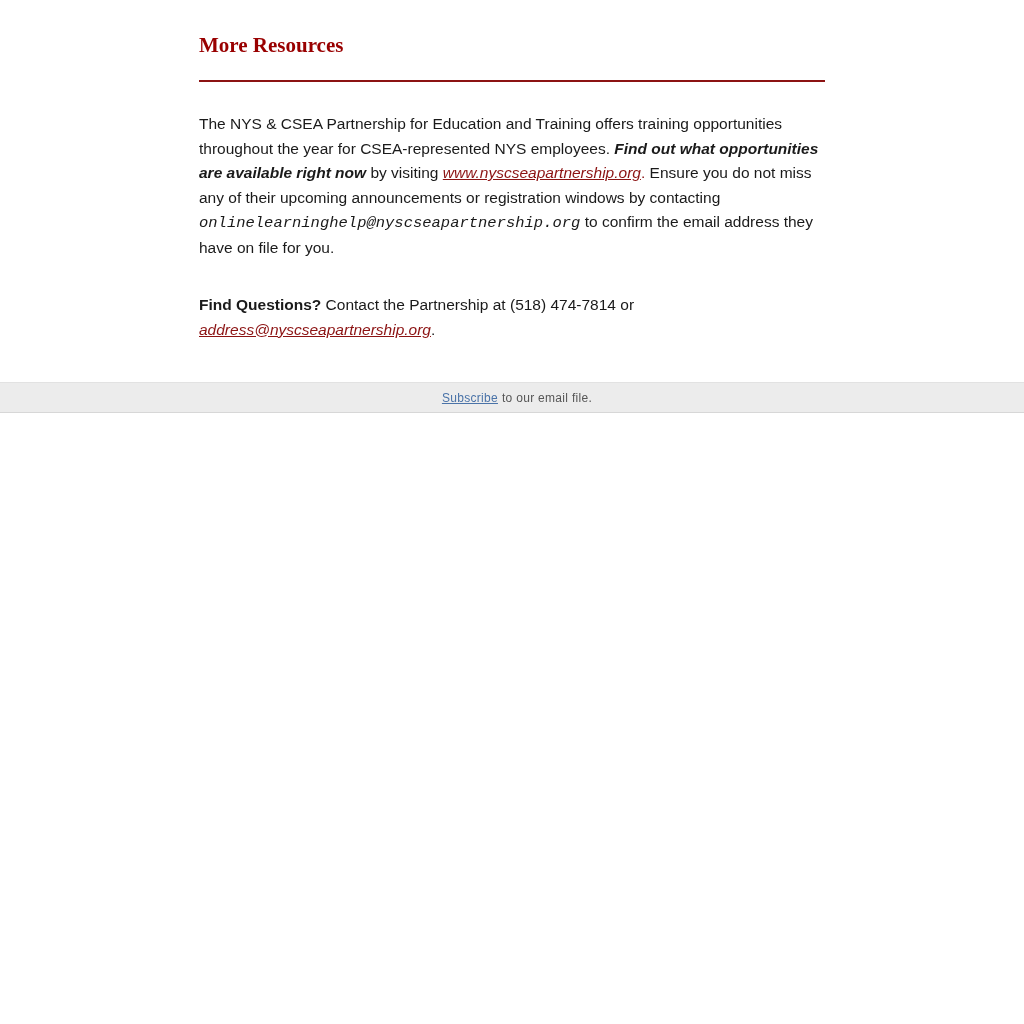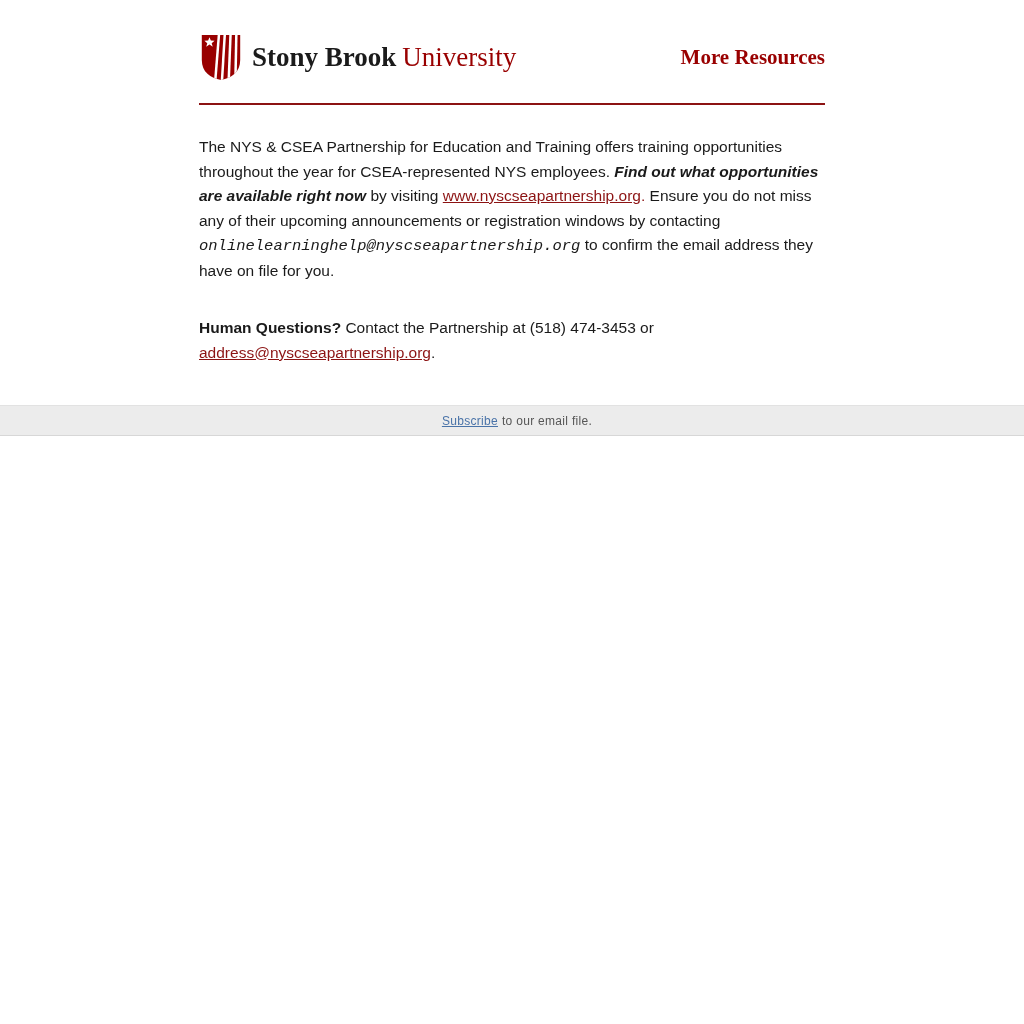--- a/index.html
+++ b/index.html
@@ -51,20 +51,21 @@
     line-height: 24.5px;
     margin-top: 30px;
   }
   .para2 { margin-top: 33px; }
   .bi { font-weight: bold; font-style: italic; }
   .em { font-style: italic; font-family: Liberation Mono, monospace; }
   .link {
     color: var(--link-maroon, #8c1313);
     text-decoration: underline;
     cursor: pointer;
+    font-style: italic;
   }
   .link-period { color: var(--link-maroon, #8c1313); }
   .footer {
     margin-top: 40px;
     width: 1024px;
     height: 31px;
     background: var(--footer-bg, #ececec);
     border-top: 1px solid #e2e2e2;
     border-bottom: 1px solid #d7d7d7;
     display: flex;
@@ -81,47 +82,27 @@
     text-decoration: underline;
     cursor: pointer;
   }
 </style>
 </head>
 <body>
 
 <div class="content">
 
   <div class="header">
-    <div class="brand">
-      <svg width="44" height="48" viewBox="0 0 44 50" aria-hidden="true">
-        <defs>
-          <clipPath id="shieldClip">
-            <path d="M2 2 H42 V28 C42 41 33 46.5 22 49 C11 46.5 2 41 2 28 Z"></path>
-          </clipPath>
-        </defs>
-        <path d="M2 2 H42 V28 C42 41 33 46.5 22 49 C11 46.5 2 41 2 28 Z" fill="#990000"></path>
-        <g clip-path="url(#shieldClip)" stroke="#ffffff" stroke-width="2.6">
-          <line x1="20" y1="0" x2="16" y2="50"></line>
-          <line x1="26" y1="0" x2="23" y2="50"></line>
-          <line x1="32" y1="0" x2="30" y2="50"></line>
-          <line x1="38" y1="0" x2="37" y2="50"></line>
-        </g>
-        <polygon fill="#ffffff" points="10,4.3 11.4,7.9 15.3,8.1 12.3,10.6 13.4,14.3 10,12.1 6.6,14.3 7.7,10.6 4.7,8.1 8.6,7.9"></polygon>
-      </svg>
-      <span class="brand-text">
-        <span class="brand-primary">Stony Brook</span><span class="brand-secondary">University</span>
-      </span>
-    </div>
     <div class="dept">More Resources</div>
   </div>
 
   <div class="rule"></div>
 
   <p class="para"><span>The NYS &amp; CSEA Partnership for Education and Training offers training opportunities throughout the year for CSEA-represented NYS employees. </span><span class="bi">Find out what opportunities are available right now</span><span> by visiting </span><a class="link">www.nyscseapartnership.org</a><span class="link-period">.</span><span> Ensure you do not miss any of their upcoming announcements or registration windows by contacting </span><span class="em">onlinelearninghelp@nyscseapartnership.org</span><span> to confirm the email address they have on file for you.</span></p>
 
-  <p class="para para2"><b>Human Questions?</b><span> Contact the Partnership at (518) 474-3453 or </span><a class="link">address@nyscseapartnership.org</a><span>.</span></p>
+  <p class="para para2"><b>Find Questions?</b><span> Contact the Partnership at (518) 474-7814 or </span><a class="link">address@nyscseapartnership.org</a><span>.</span></p>
 
 </div>
 
 <div class="footer">
   <a class="subscribe">Subscribe</a>
     <span> to our email file.</span>
 </div>
 
 </body></html>

